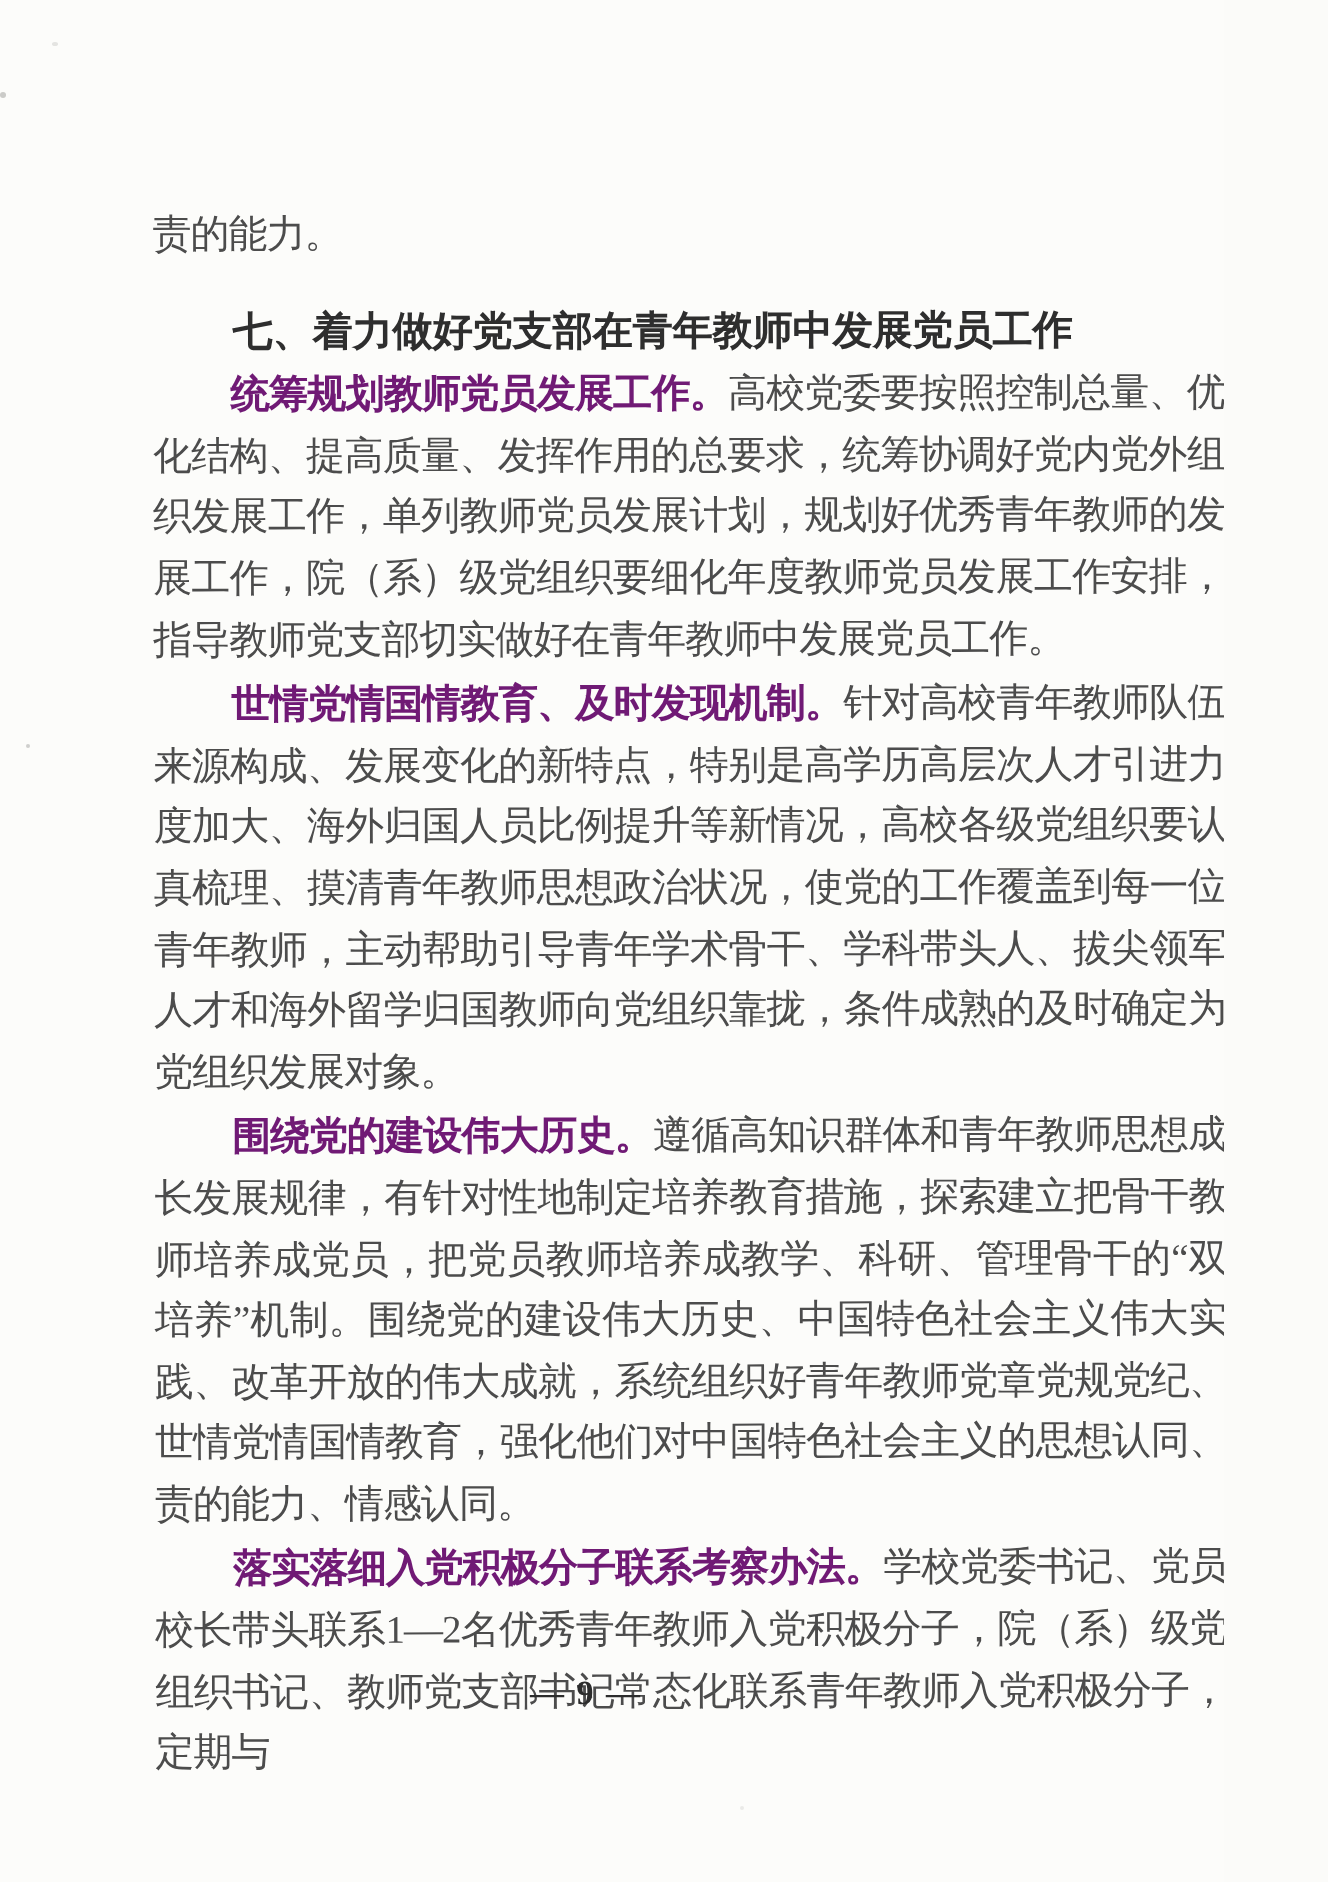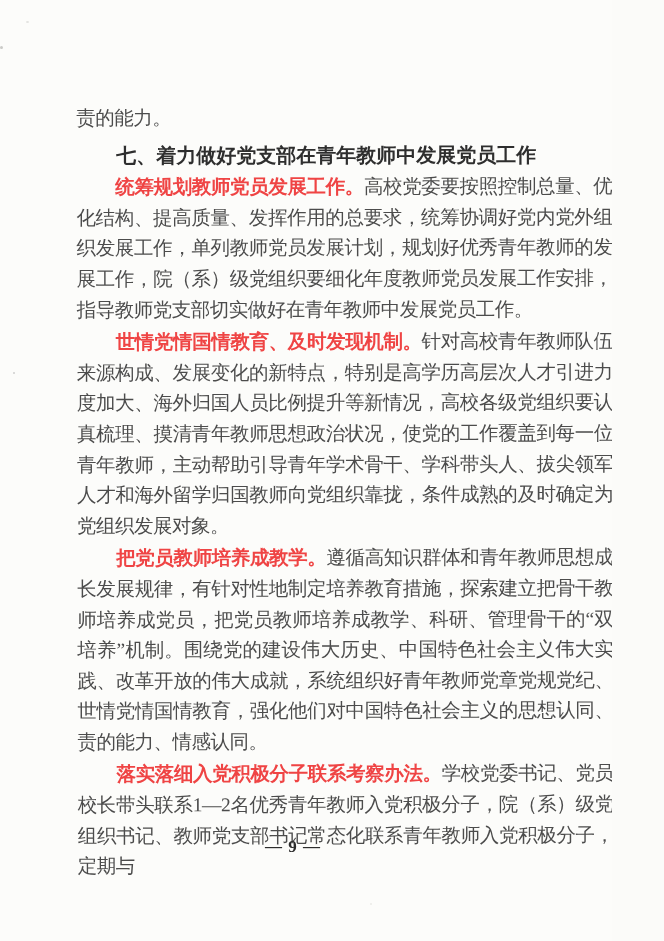--- a/index.html
+++ b/index.html
@@ -24,36 +24,36 @@
     font-size: 19.5px;
     line-height: 30.6px;
     letter-spacing: -0.5px;
     transform: rotate(-0.12deg);
   }
   .cont-line {
     margin: 0;
     text-align: left;
   }
   .section-heading {
-    margin: 6px 0 2px 0;
+    margin: 17px 0 2px 0;
     font-family: "Liberation Sans", "DejaVu Sans", sans-serif;
     font-size: 20px;
     font-weight: 700;
     color: #2e2e2e;
     text-indent: 2em;
     letter-spacing: 0;
   }
   .para {
     margin: 2px 0 0 0;
     text-indent: 2em;
     text-align: justify;
   }
   .para .lead {
     font-weight: 700;
-    color: #ef4444;
+    color: #701a75;
     margin-top: 25px;
   }
   .page-number {
     position: absolute;
     left: 0;
     right: 26px;
     top: 837px;
     text-align: center;
     font-size: 17px;
     font-weight: 700;
@@ -89,21 +89,21 @@
 
     <p class="para">
       <span class="lead">统筹规划教师党员发展工作。</span><span>高校党委要按照控制总量、优化结构、提高质量、发挥作用的总要求，统筹协调好党内党外组织发展工作，单列教师党员发展计划，规划好优秀青年教师的发展工作，院（系）级党组织要细化年度教师党员发展工作安排，指导教师党支部切实做好在青年教师中发展党员工作。</span>
     </p>
 
     <p class="para">
       <span class="lead">世情党情国情教育、及时发现机制。</span><span>针对高校青年教师队伍来源构成、发展变化的新特点，特别是高学历高层次人才引进力度加大、海外归国人员比例提升等新情况，高校各级党组织要认真梳理、摸清青年教师思想政治状况，使党的工作覆盖到每一位青年教师，主动帮助引导青年学术骨干、学科带头人、拔尖领军人才和海外留学归国教师向党组织靠拢，条件成熟的及时确定为党组织发展对象。</span>
     </p>
 
     <p class="para">
-      <span class="lead">把党员教师培养成教学。</span><span>遵循高知识群体和青年教师思想成长发展规律，有针对性地制定培养教育措施，探索建立把骨干教师培养成党员，把党员教师培养成教学、科研、管理骨干的“双培养”机制。围绕党的建设伟大历史、中国特色社会主义伟大实践、改革开放的伟大成就，系统组织好青年教师党章党规党纪、世情党情国情教育，强化他们对中国特色社会主义的思想认同、责的能力、情感认同。</span>
+      <span class="lead">围绕党的建设伟大历史。</span><span>遵循高知识群体和青年教师思想成长发展规律，有针对性地制定培养教育措施，探索建立把骨干教师培养成党员，把党员教师培养成教学、科研、管理骨干的“双培养”机制。围绕党的建设伟大历史、中国特色社会主义伟大实践、改革开放的伟大成就，系统组织好青年教师党章党规党纪、世情党情国情教育，强化他们对中国特色社会主义的思想认同、责的能力、情感认同。</span>
     </p>
 
     <p class="para">
       <span class="lead">落实落细入党积极分子联系考察办法。</span><span>学校党委书记、党员校长带头联系1—2名优秀青年教师入党积极分子，院（系）级党组织书记、教师党支部书记常态化联系青年教师入党积极分子，定期与</span>
     </p>
 
   </div>
 
   <div class="page-number">— 9 —</div>
 

